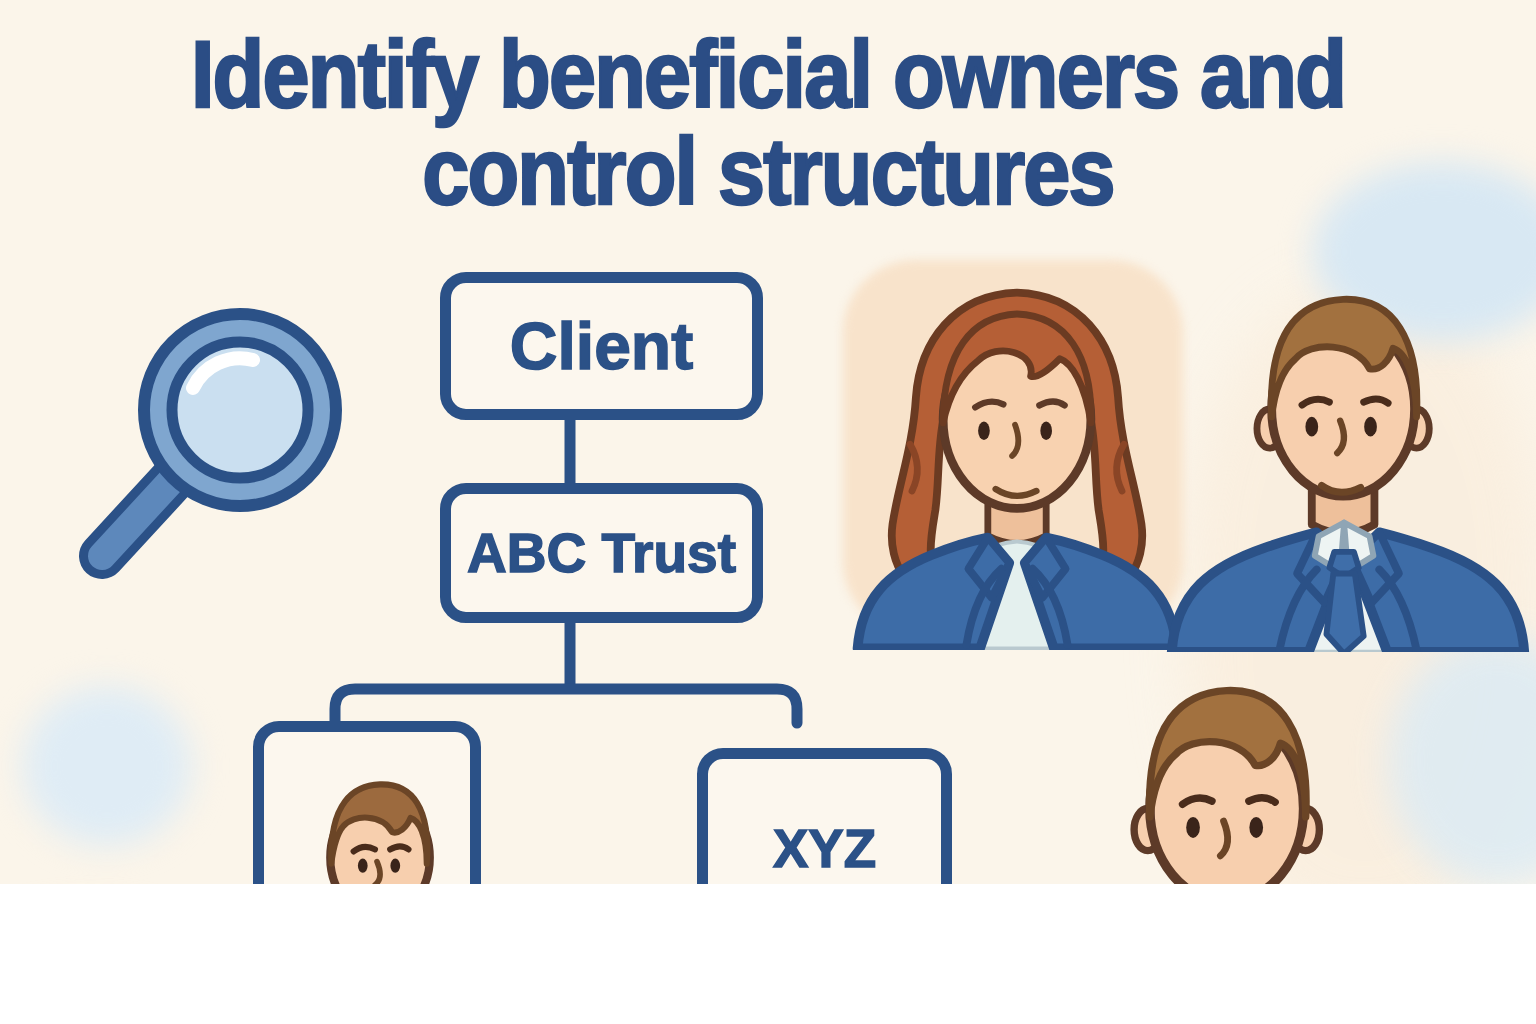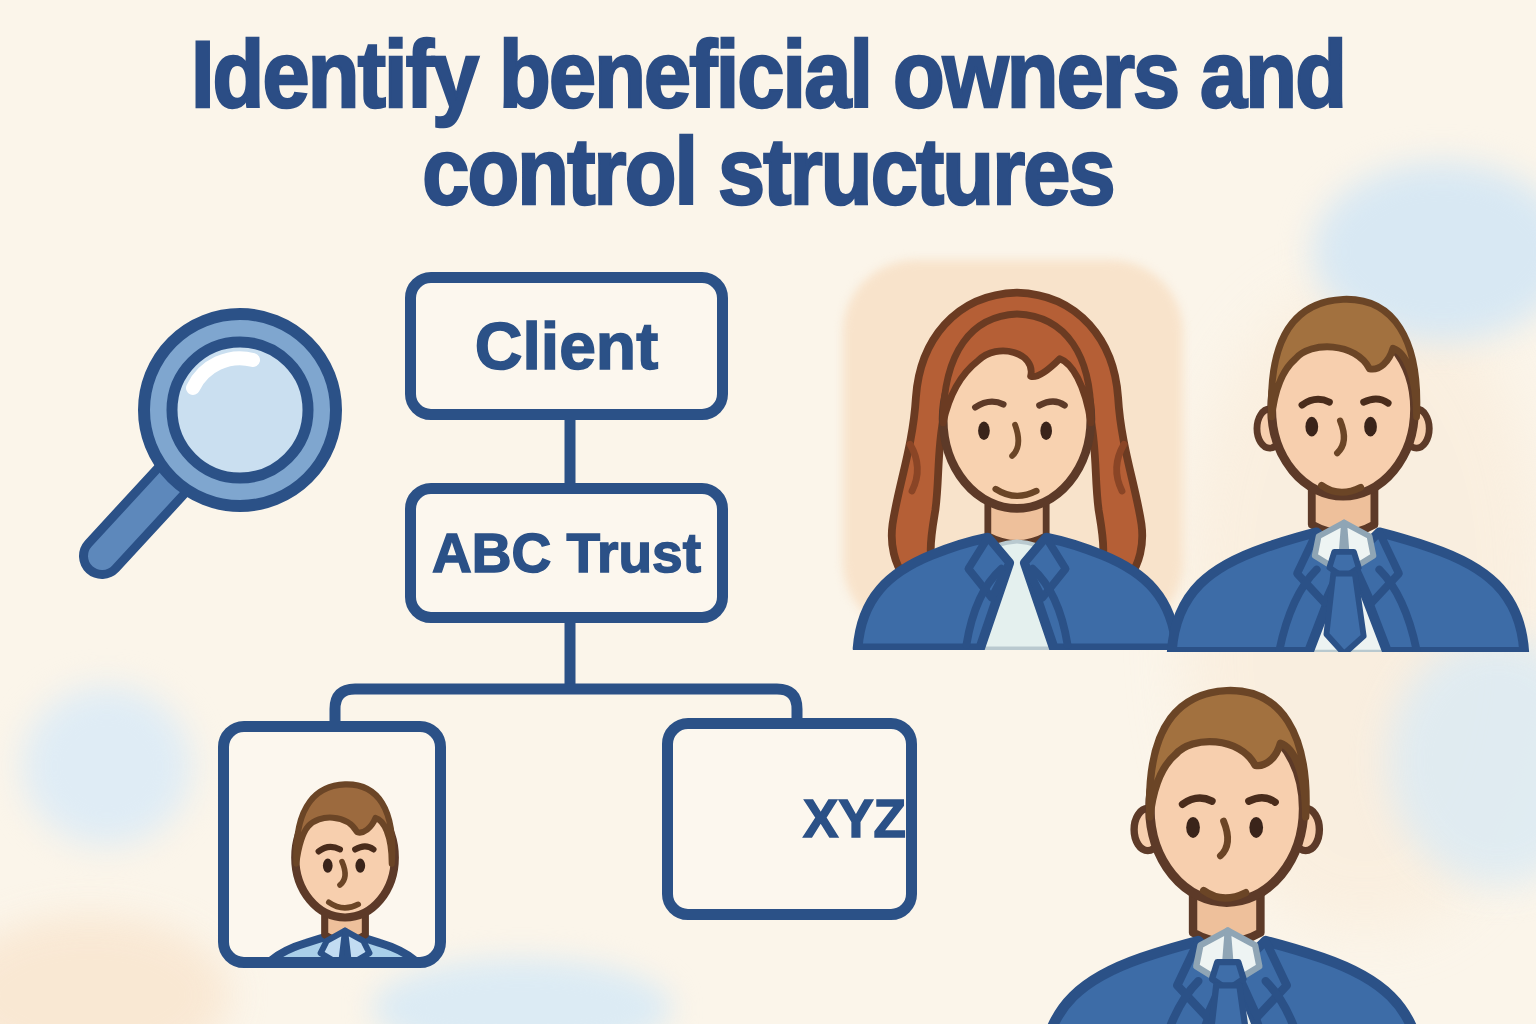--- a/index.html
+++ b/index.html
@@ -1,17 +1,17 @@
 <!DOCTYPE html>
 <html><head>
 <meta charset="utf-8">
 <style>
   html,body{margin:0;padding:0;}
   .canvas{
-    position:relative;width:1536px;height:1024px;overflow:hidden;
+    position:relative;width:1536px;height:884px;overflow:hidden;
     background:#fbf5ea;
     font-family:"Liberation Sans","DejaVu Sans",sans-serif;
   }
   .blob{position:absolute;pointer-events:none;}
   .blob-peach-woman{left:843px;top:260px;width:340px;height:374px;border-radius:72px;background:#f8e3cb;filter:blur(5px);}
   .blob-peach-rightwash{left:1185px;top:290px;width:360px;height:640px;border-radius:45%;background:#f9ead7;opacity:.55;filter:blur(28px);}
   .blob-blue-topright{left:1312px;top:162px;width:260px;height:180px;border-radius:50%;background:#d8e8f3;filter:blur(16px);}
   .blob-blue-rightmid{left:1388px;top:636px;width:220px;height:250px;border-radius:50%;background:#dcebf4;opacity:.85;filter:blur(18px);}
   .blob-blue-bottomleft{left:22px;top:686px;width:170px;height:160px;border-radius:50%;background:#dfecf5;filter:blur(16px);}
   .blob-peach-bottomleft{left:-50px;top:915px;width:280px;height:160px;border-radius:50%;background:#f9e6d0;opacity:.85;filter:blur(18px);}
@@ -23,26 +23,26 @@
     font-size:94px;line-height:97px;letter-spacing:-2px;
     -webkit-text-stroke:2.5px #2b4d85;
     transform:scaleX(.9);transform-origin:50% 0;
   }
   .title span{display:block;}
 
   .node{
     position:absolute;box-sizing:border-box;
     border:11px solid #2b5187;border-radius:26px;background:#fcf7ee;
     display:flex;flex-direction:column;align-items:center;justify-content:center;
-    color:#2b5187;font-weight:700;
+    color:#2b5187;font-weight:700;margin-left:35px;
   }
   .node-client{left:405px;top:272px;width:323px;height:148px;font-size:66px;-webkit-text-stroke:1.5px #2b5187;}
   .node-trust{left:405px;top:483px;width:323px;height:140px;font-size:55px;-webkit-text-stroke:1.5px #2b5187;}
   .node-portrait{left:218px;top:721px;width:228px;height:247px;overflow:hidden;padding:0;}
-  .node-company{left:662px;top:718px;width:255px;height:202px;font-size:53px;line-height:56px;align-items:flex-end;-webkit-text-stroke:1.5px #2b5187;}
+  .node-company{left:662px;top:748px;width:255px;height:202px;font-size:53px;line-height:56px;-webkit-text-stroke:1.5px #2b5187;}
   .node-company .line2{font-size:46px;}
 
   .connectors,.figure{position:absolute;pointer-events:none;}
   .portrait-svg{position:absolute;left:-6px;top:28px;width:240px;height:250px;}
 </style>
 </head>
 <body>
 
 <div class="canvas">
 

